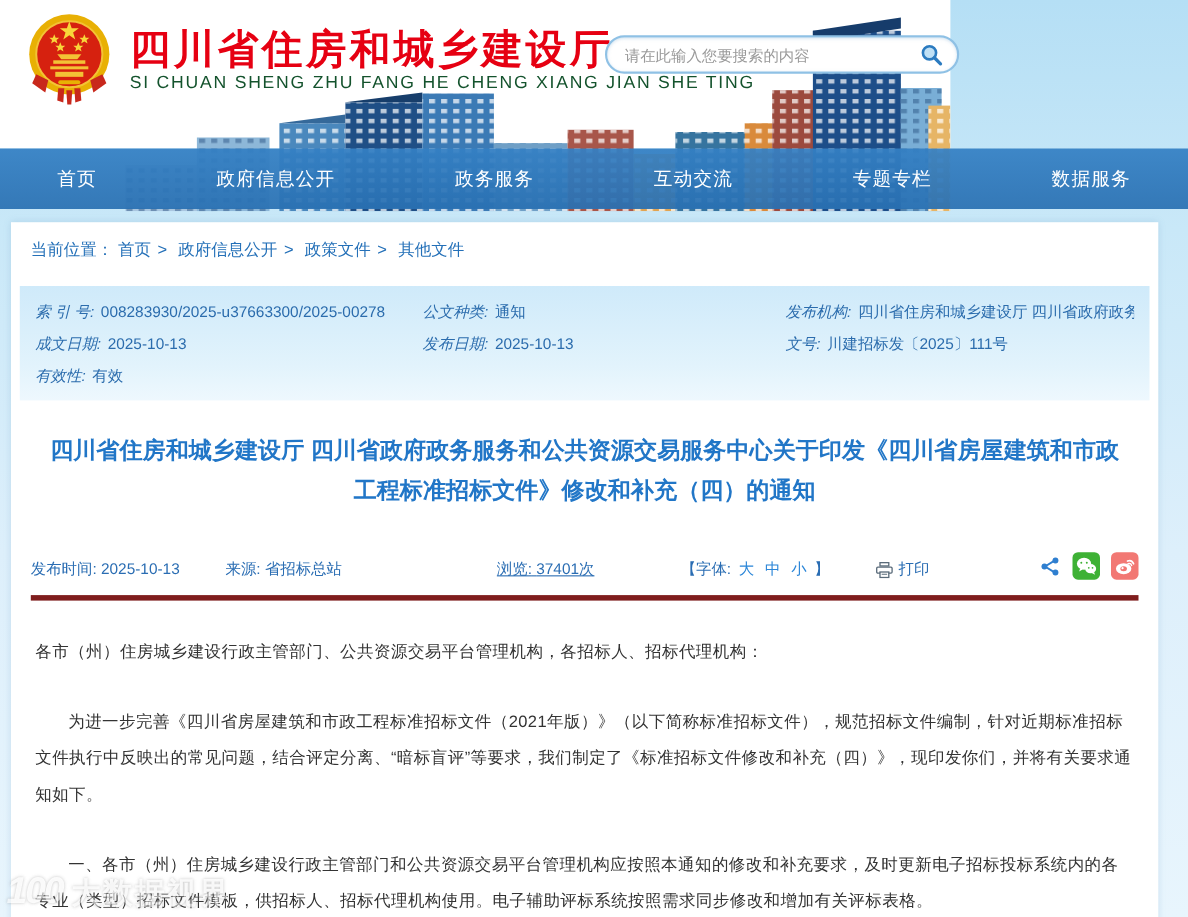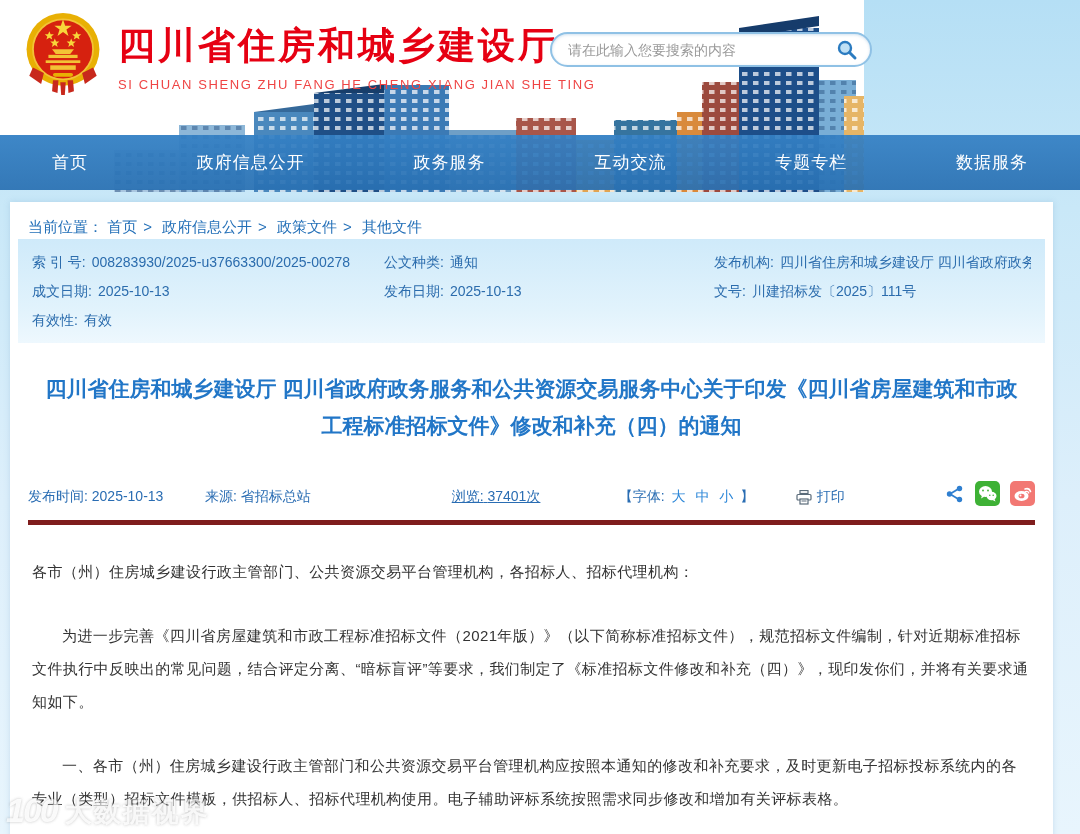--- a/index.html
+++ b/index.html
@@ -11,49 +11,49 @@
   }
 
   
   .site-header { position:relative; width:864px; height:135px; background:#fff; }
   .skyline { position:absolute; top:0; right:0; z-index:1; }
   .logo-row { position:absolute; top:8px; left:22px; display:flex; align-items:flex-start; z-index:2; }
   .emblem { width:82px; height:90px; }
   .title-block { margin-left:14px; padding-top:18px; }
   .site-title { font-size:37px; font-weight:bold; color:#e60012; letter-spacing:3px; line-height:1.1;
                 font-family:"Liberation Serif","DejaVu Serif",serif; }
-  .site-subtitle { margin-top:10px; font-size:13px; color:#ef4444; letter-spacing:1.6px; }
+  .site-subtitle { font-size:16px; color:#14532d; letter-spacing:1.6px; }
   .search-wrap { position:absolute; top:32px; left:550px; z-index:3; }
   .search-box { width:322px; height:35px; background:#fff; border:2px solid #8fc1e5; border-radius:18px;
                 display:flex; align-items:center; padding:0 12px 0 16px;
                 box-shadow:inset 0 1px 3px rgba(120,170,210,.35);gap:44px; }
   .search-box input { flex:1; border:none; outline:none; font-size:14px; color:#444; background:transparent; }
   .search-box input::placeholder { color:#9a9a9a; }
   .search-btn { width:22px; height:22px; cursor:pointer; background:none; border:none; padding:0; }
 
   
   .main-nav { position:relative; z-index:4; width:1080px; height:55px;
               background:linear-gradient(180deg,rgba(52,128,196,.93),rgba(41,112,178,.93));
               display:flex; align-items:center; justify-content:space-between; padding:0 52px; }
   .nav-item { color:#fff; font-size:17px; letter-spacing:1px; cursor:pointer; white-space:nowrap; }
 
   
   .main-wrap { position:relative; z-index:5; width:1043px; margin:12px 0 0 10px; background:#fff;
                box-shadow:0 0 6px rgba(100,150,190,.25); padding-bottom:60px; min-height:640px; }
 
-  .breadcrumb { padding:16px 18px 2px; font-size:15px; color:#2470b8; }
+  .breadcrumb { padding:16px 18px 23px; font-size:15px; color:#2470b8; }
   .breadcrumb a { color:#2470b8; text-decoration:none; cursor:pointer; }
   .crumb-sep { margin:0 6px; }
 
   .meta-box { margin:0 8px; background:linear-gradient(180deg,#cfeafa 0%,#e2f3fc 70%,#eef8fe 100%);
               padding:13px 14px 12px; }
   .meta-grid { display:grid; grid-template-columns:352px 330px 1fr; row-gap:8px;
                font-size:14px; color:#2b6cad; }
   .meta-item { white-space:nowrap; overflow:hidden; line-height:21px; }
-  .meta-item .lbl { margin-right:6px; }
+  .meta-item .lbl { margin-right:6px;font-style:italic; }
 
   .article-title { padding:27px 26px 8px; text-align:center; font-size:21px; font-weight:bold;
                    color:#2176c7; line-height:37px; }
 
   .info-row { display:flex; align-items:flex-end; margin:29px 18px 0; padding-bottom:14px;
               border-bottom:5px solid #7f1d1d; font-size:14px; color:#2a6db3; }
   .info-item { white-space:nowrap; }
   .i-pub { width:178px; } .i-src { width:248px; } .i-view { width:168px;text-decoration:underline; } .i-font { width:178px; }
   .i-print { width:150px; display:flex; align-items:center; gap:5px; color:#2a6db3; cursor:pointer; }
   .font-link { color:#2b86d8; cursor:pointer; margin:0 3px; }

